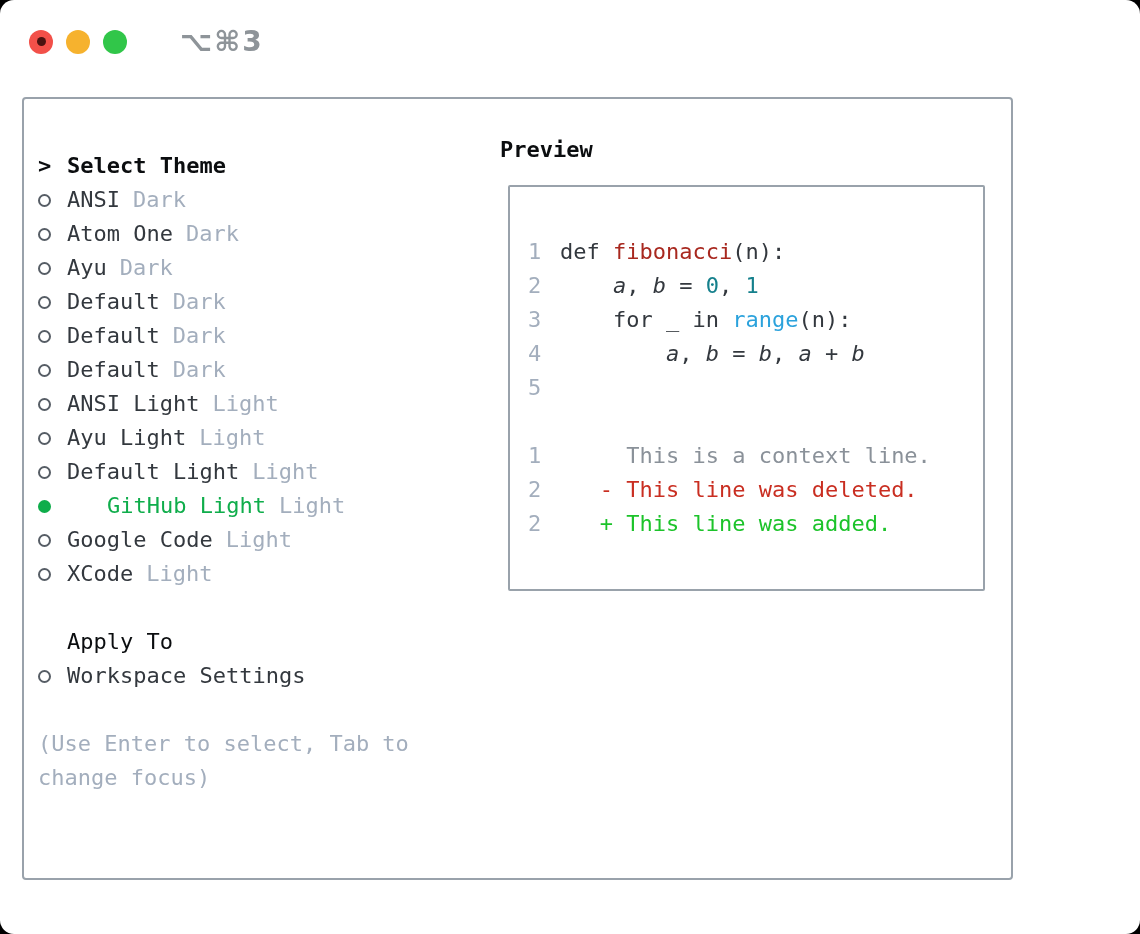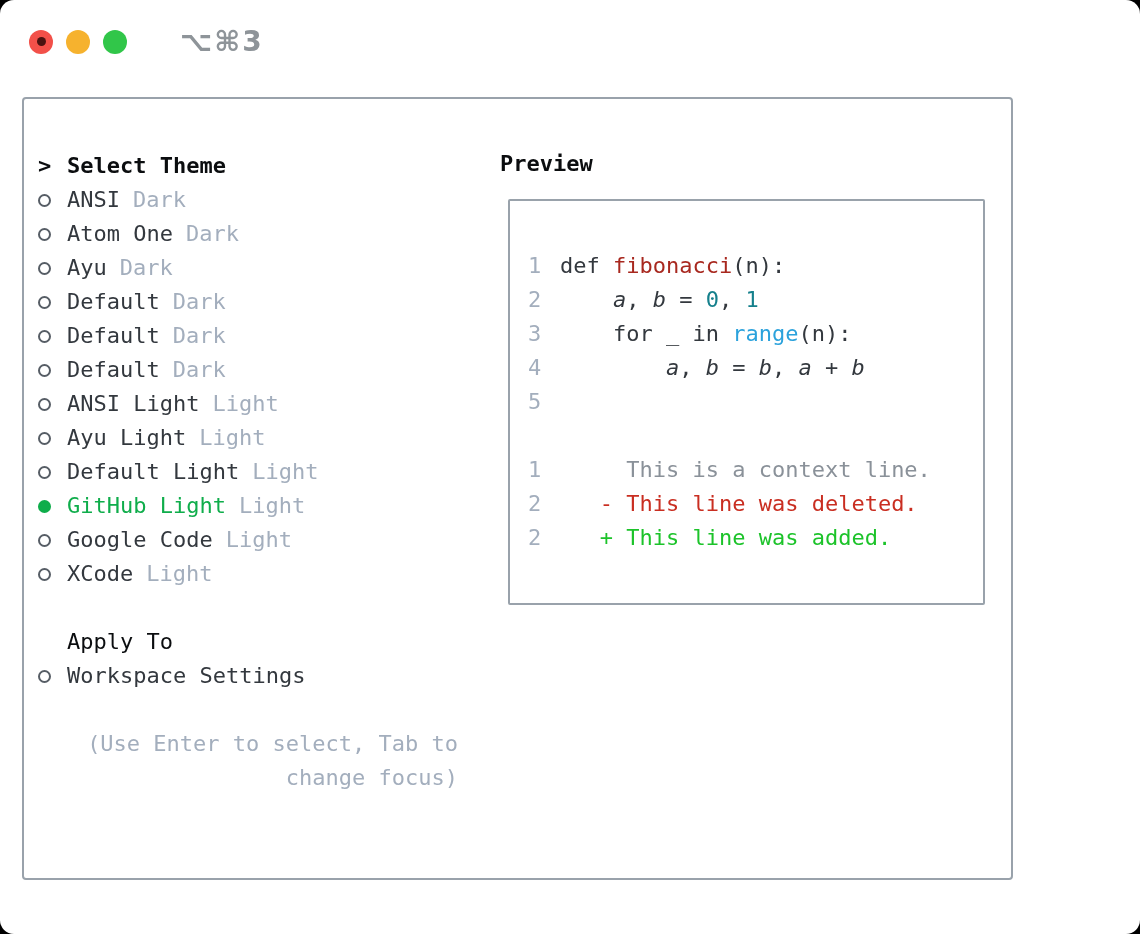--- a/index.html
+++ b/index.html
@@ -29,33 +29,33 @@
     margin-left:40px; font-weight:bold; font-size:28px; letter-spacing:2px;
     color:var(--title_gray); font-family:"DejaVu Sans","Liberation Sans",sans-serif;
   }
   
   .panel {
     position:absolute; left:22px; top:97px; width:991px; height:783px;
     border:2px solid var(--border_gray); border-radius:4px;
     font-size:22px; line-height:34px; color:var(--text_primary);
   }
   .left-col  { position:absolute; left:14px; top:50px; }
-  .right-col { position:absolute; left:476px; top:48px; }
+  .right-col { position:absolute; left:476px; top:34px; }
   .row { display:flex; align-items:center; height:34px; white-space:nowrap; }
   .spacer { height:34px; }
   .bullet { display:inline-flex; width:29px; align-items:center; flex:0 0 29px; }
   .radio { display:inline-block; width:13px; height:13px; border:2px solid var(--bullet_gray); border-radius:50%; }
   .radio.on { background:var(--accent_green); border-color:var(--accent_green); }
   .prompt, .section-title { font-weight:bold; color:var(--text_heading); }
   .prompt { display:inline-block; width:29px; }
   .tname { color:var(--text_primary); }
   .tvariant { color:var(--text_muted); margin-left:13px; }
-  .theme-row.selected .tname, .apply-row.selected .alabel { color:var(--accent_green); }
+  .theme-row.selected .tname, .apply-row.selected .alabel { color:var(--accent_green);margin-left:40px; }
   .apply-title { margin-left:29px; color:var(--text_heading); }
-  .hint { margin-top:0; max-width:420px; color:var(--text_muted); white-space:normal;text-align:right; }
+  .hint { margin-top:0; max-width:420px; color:var(--text_muted); white-space:normal; }
   
   .preview-title { font-weight:bold; color:var(--text_heading); height:34px; }
   .preview-box {
     margin-top:18px; margin-left:8px; width:477px; height:406px;
     border:2px solid var(--border_gray); border-radius:2px;
     padding:48px 0 0 18px; overflow:hidden;
   }
   .pline { display:flex; height:34px; }
   .lnum { display:inline-block; width:32px; flex:0 0 32px; color:var(--text_muted); }
   .lcode { white-space:pre; color:var(--text_primary); }

